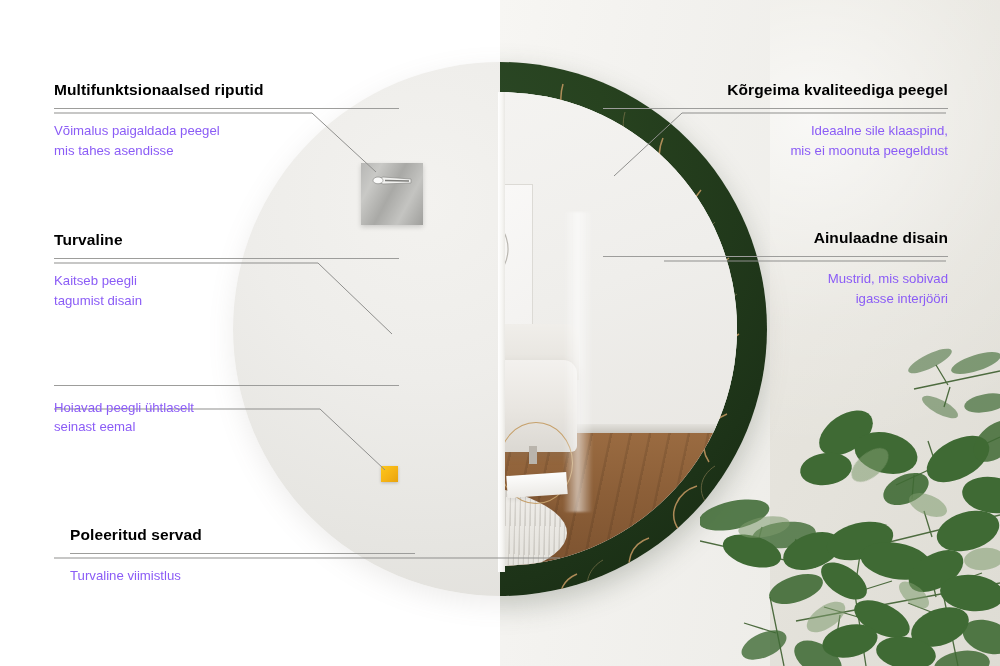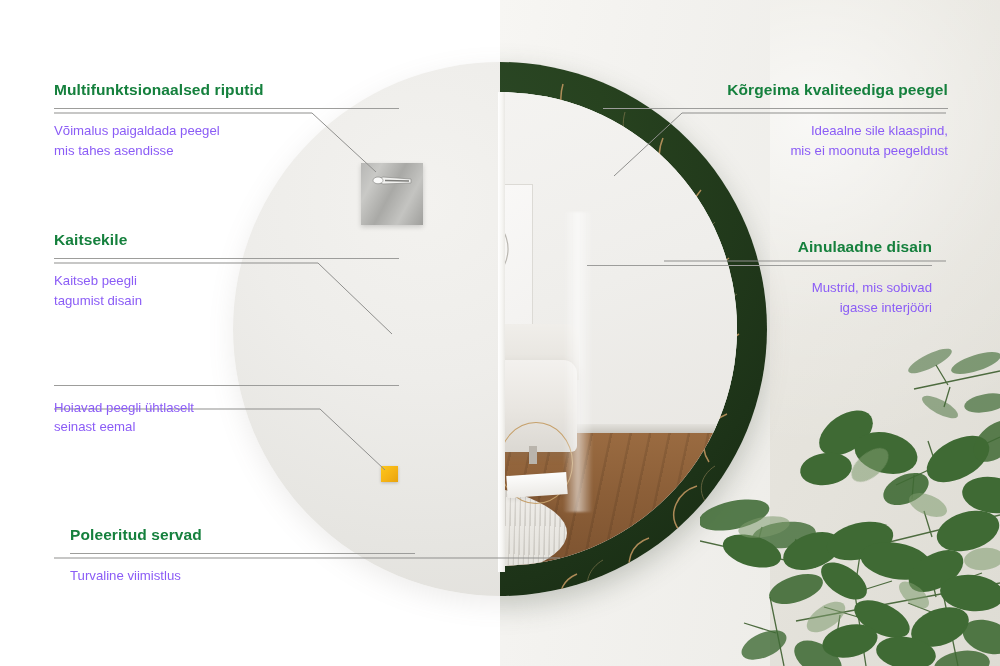--- a/index.html
+++ b/index.html
@@ -256,21 +256,21 @@
     width: 1000px; height: 666px;
     pointer-events: none;
   }
 
   
   .callout { position: absolute; }
 
   .callout .c-title {
     font-size: 15.5px;
     font-weight: bold;
-    color: #15803d;
+    color: #000000;
     letter-spacing: .1px;
     line-height: 1.25;
     white-space: nowrap;
   }
 
   .callout .c-rule {
     height: 1px;
     background: #9d9d9b;
     margin-top: 9px;
     margin-bottom: 12px;
@@ -287,21 +287,21 @@
   .callout.right { text-align: right; }
 
   
   #co-hangers  { left: 54px;  top: 80px;  width: 345px; }
   #co-film     { left: 54px;  top: 230px; width: 345px; }
   #co-spacers  { left: 54px;  top: 376px; width: 345px; }
   #co-edges    { left: 70px;  top: 525px; width: 345px; }
 
   
   #co-quality  { right: 52px; top: 80px;  width: 345px; }
-  #co-design   { right: 68px; top: 228px; width: 345px; margin-top: 9px; }
+  #co-design   { right: 52px; top: 228px; width: 345px; }
 </style>
 </head>
 <body>
 
 <div id="stage">
 
   <div class="bg-left"></div>
   <div class="bg-right"></div>
   <div class="bg-right-wash"></div>
 
@@ -472,21 +472,21 @@
   </svg>
 
   <div class="callout left" id="co-hangers">
     <div class="c-title">Multifunktsionaalsed riputid</div>
     <div class="c-rule"></div>
     <div class="c-desc">Võimalus paigaldada peegel
 mis tahes asendisse</div>
   </div>
 
   <div class="callout left" id="co-film">
-    <div class="c-title">Kaitsekile</div>
+    <div class="c-title">Turvaline</div>
     <div class="c-rule"></div>
     <div class="c-desc">Kaitseb peegli
 tagumist disain</div>
   </div>
 
   <div class="callout left" id="co-spacers">
     <div class="c-rule"></div>
     <div class="c-desc">Hoiavad peegli ühtlaselt
 seinast eemal</div>
   </div>

